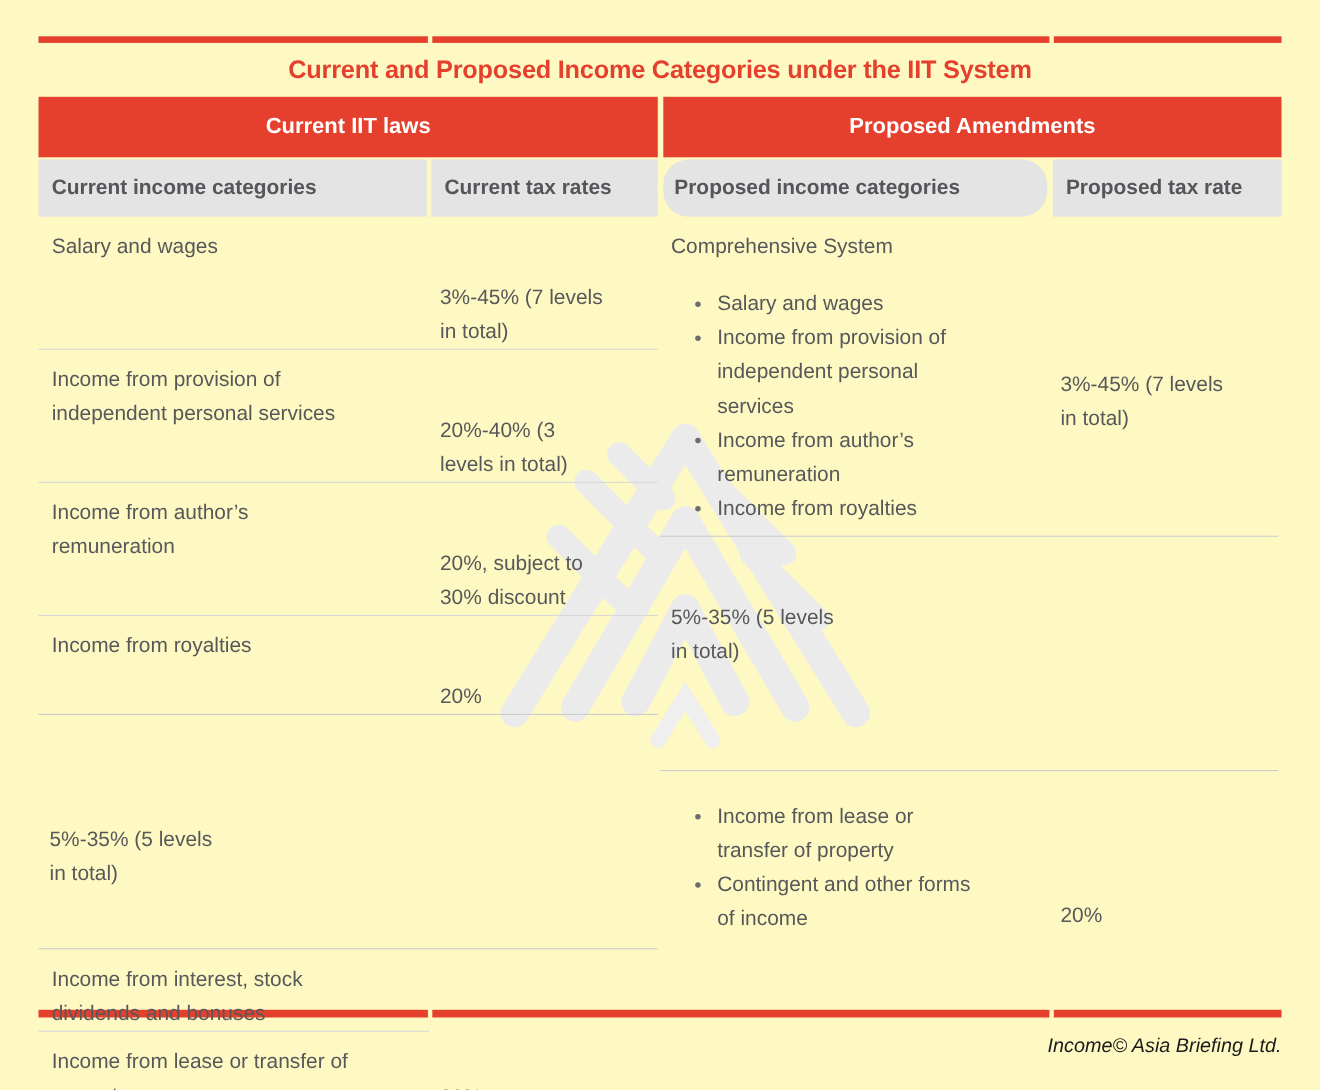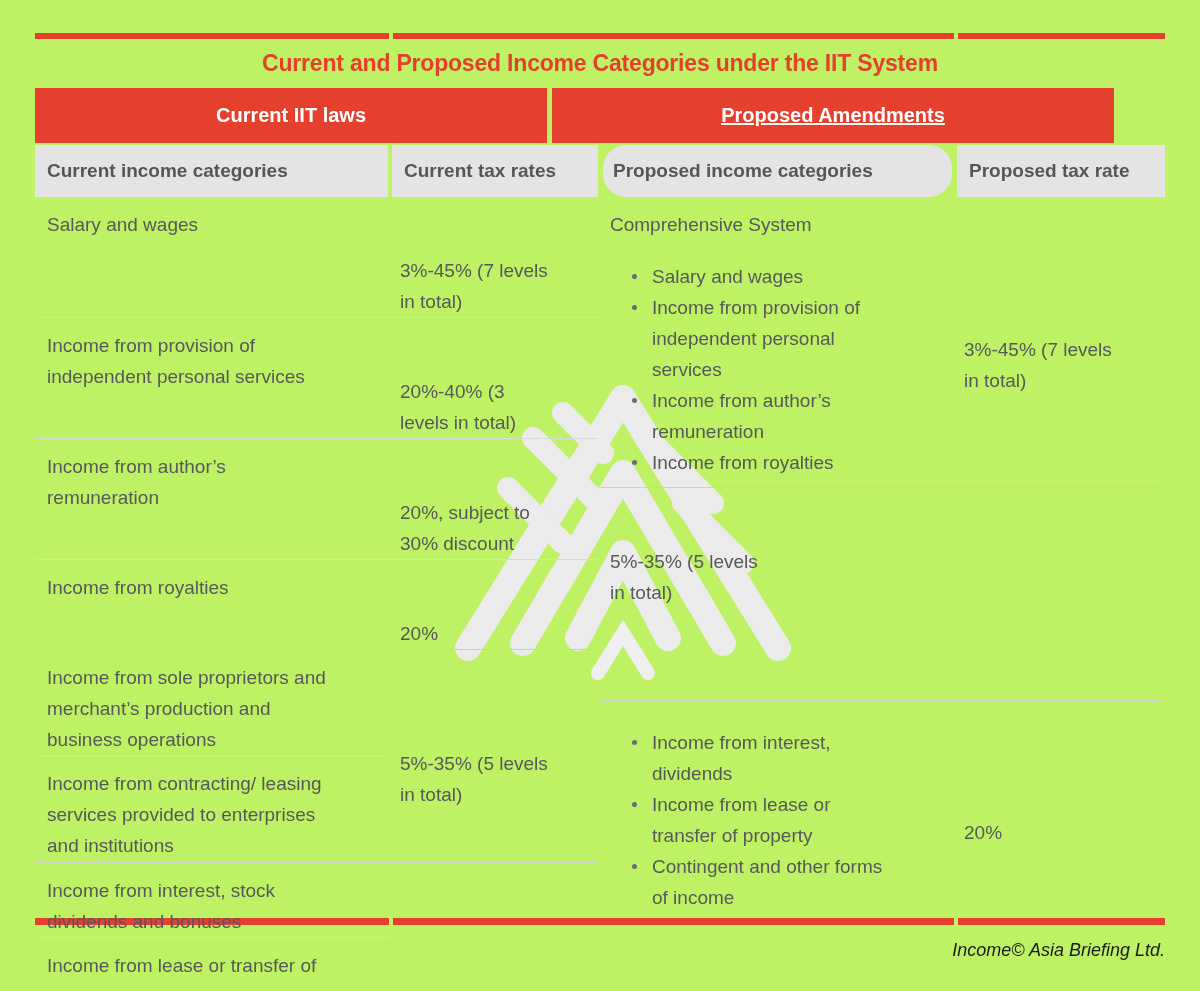--- a/index.html
+++ b/index.html
@@ -7,42 +7,42 @@
     --band-gray:#e4e4e4;
     --head-text:#55565a;
     --body-text:#57585a;
     --row-line:#d9d9d9;
     --group-line:#cdcdcd;
     --wm:#ebebeb;
   }
   *{box-sizing:border-box;}
   html,body{margin:0;padding:0;background:#ffffff;}
   body{width:1200px;height:991px;font-family:"Liberation Sans",sans-serif;}
-  .page{position:relative;width:1200px;height:991px;background:#bef264;overflow:hidden;}
+  .page{position:relative;width:1200px;height:991px;background:#fef9c3;overflow:hidden;}
 
   .rule{position:absolute;left:35px;width:1130px;display:flex;gap:4px;}
   .rule-top{top:33px;}
   .rule-bottom{top:918px;}
   .rule .seg{background:var(--red);height:6px;}
   .rule-bottom .seg{height:7px;}
   .seg-1{width:354px;}
   .seg-2{width:561px;}
   .seg-3{flex:1;}
 
   .title{position:absolute;top:50px;left:0;width:100%;margin:0;text-align:center;
          color:var(--red);font-size:23px;font-weight:bold;letter-spacing:-0.2px;}
 
   .table{position:absolute;left:35px;top:88px;width:1130px;}
   .watermark{position:absolute;left:378px;top:255px;width:420px;height:370px;z-index:0;}
 
   .band{position:relative;z-index:1;display:flex;gap:5px;}
   .band-cell{height:55px;background:var(--red);color:#ffffff;font-weight:bold;font-size:20px;
              display:flex;align-items:center;justify-content:center;}
-  .band-left{width:512px;}
-  .band-right{width:562px;text-decoration:underline;}
+  .band-left{width:563px;}
+  .band-right{width:562px;}
 
   .subhead{position:relative;z-index:1;display:flex;gap:4px;margin-top:2px;}
   .sub-cell{background:var(--band-gray);height:52px;display:flex;align-items:center;
             font-weight:bold;font-size:19px;color:var(--head-text);padding-left:12px;}
   .sub-1{width:353px;}
   .sub-2{width:206px;margin-right:1px;}
   .sub-3{width:349px;padding-left:10px;margin-right:1px;border-radius:23px;}
   .sub-4{width:208px;}
 
   .tbody{position:relative;z-index:1;display:flex;gap:2px;}
@@ -148,24 +148,20 @@
             <div class="cat cell-text">Income from author’s remuneration</div>
             <div class="rate cell-text">20%, subject to 30% discount</div>
           </div>
           <div class="row">
             <div class="cat cell-text">Income from royalties</div>
             <div class="rate cell-text">20%</div>
           </div>
         </div>
 
         <div class="group-split gb">
-          <div class="cats">
-            <div class="cat cat-1 cell-text">Income from sole proprietors and merchant’s production and business operations</div>
-            <div class="cat cat-2 cell-text">Income from contracting/ leasing services provided to enterprises and institutions</div>
-          </div>
           <div class="rate-col">
             <div class="rate rate-centered cell-text">5%-35% (5 levels in total)</div>
           </div>
         </div>
 
         <div class="group-split gc">
           <div class="cats">
             <div class="cat cat-1 cell-text">Income from interest, stock dividends and bonuses</div>
             <div class="cat cat-2 cell-text">Income from lease or transfer of property</div>
             <div class="cat cat-3 cell-text">Contingent and other forms of income</div>
@@ -196,21 +192,20 @@
 
         <div class="group-split gb2">
           <div class="rate-col rate-col-top">
             <div class="rate cell-text">5%-35% (5 levels in total)</div>
           </div>
         </div>
 
         <div class="group-split gc2">
           <div class="content">
             <ul class="bullets">
-              <li>Income from interest, dividends</li>
               <li>Income from lease or transfer of property</li>
               <li>Contingent and other forms of income</li>
             </ul>
           </div>
           <div class="rate-col">
             <div class="rate rate-centered cell-text">20%</div>
           </div>
         </div>
 
       </div>

